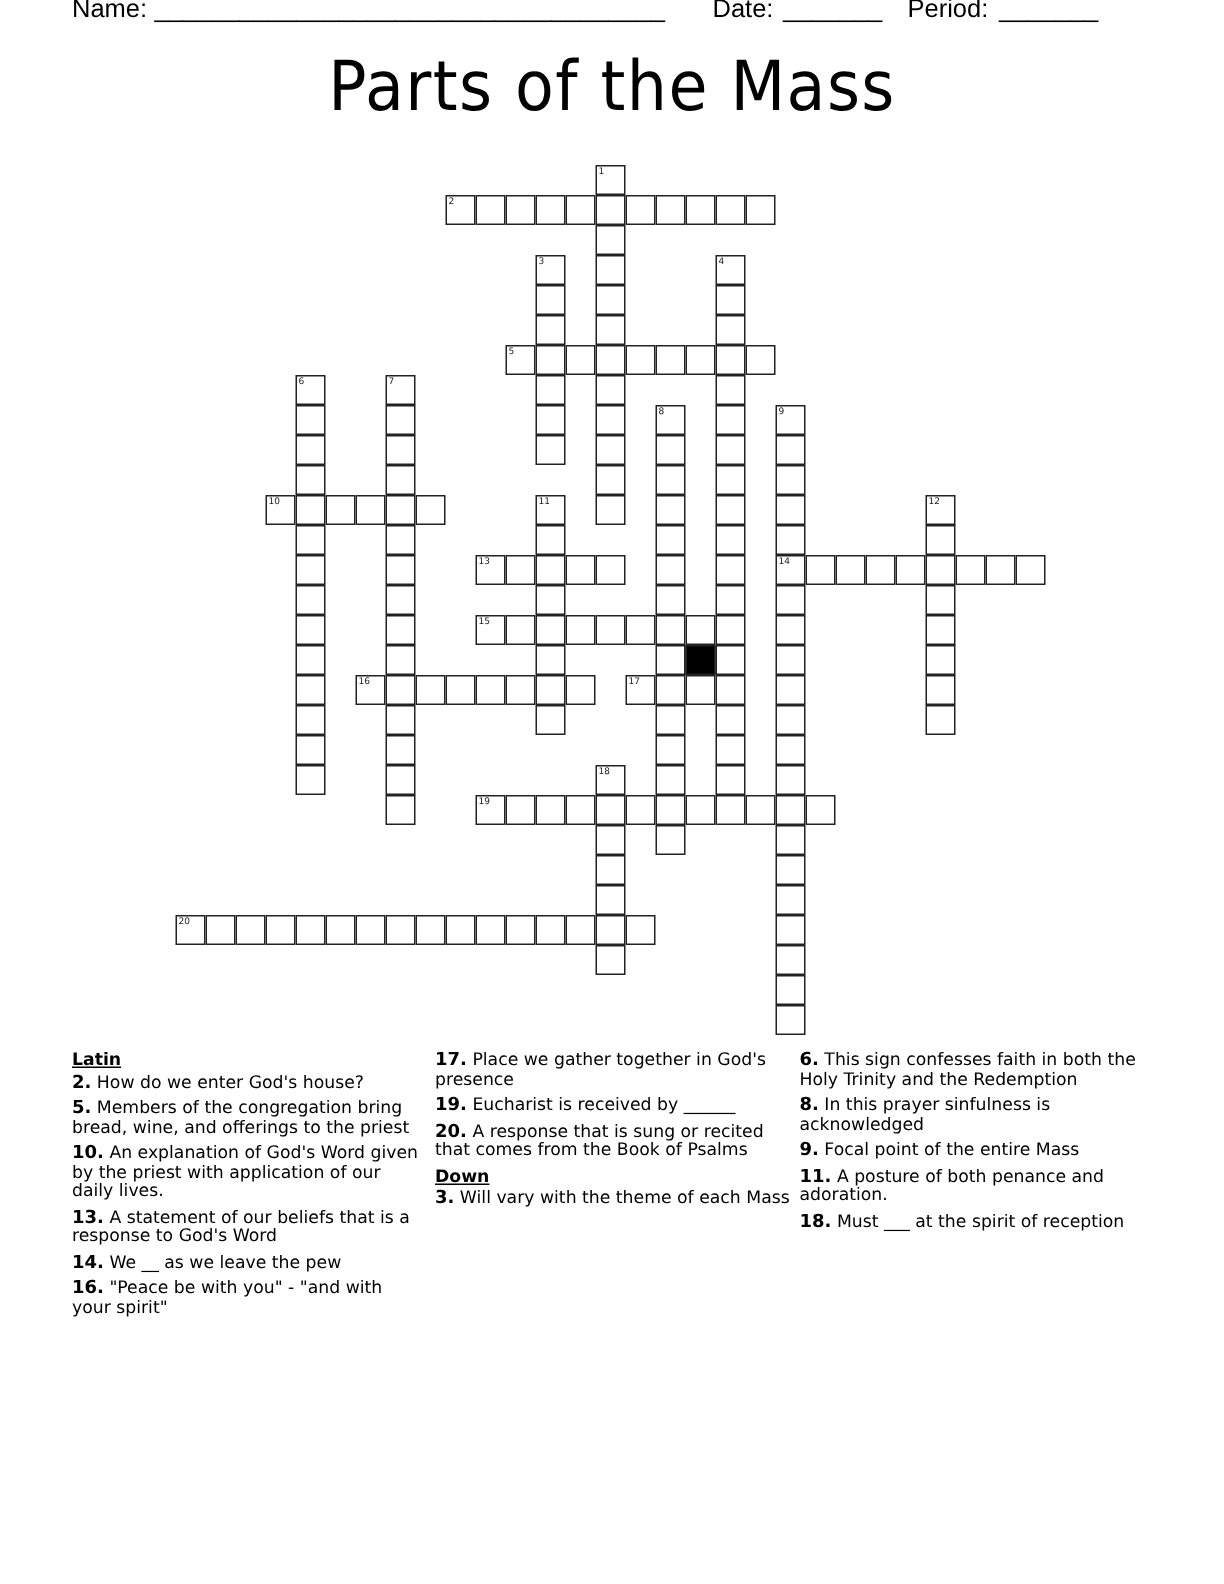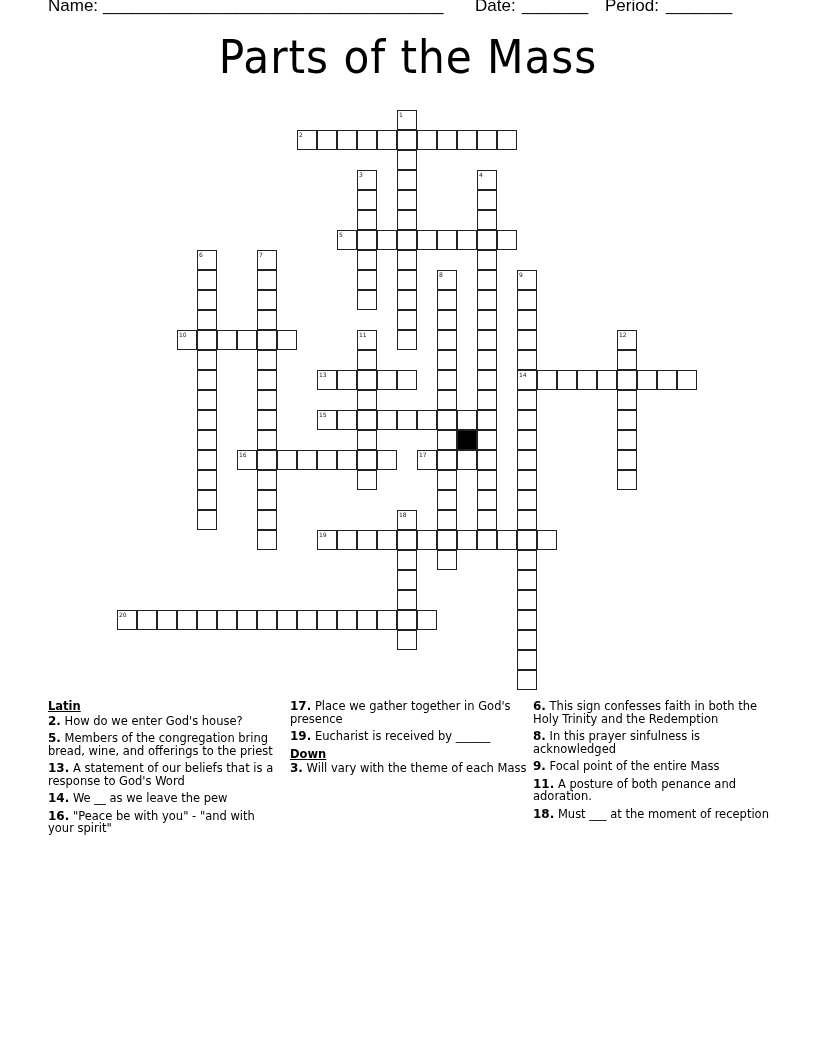--- a/index.html
+++ b/index.html
@@ -285,31 +285,33 @@
     <div class="cell" style="left: 357px; top: 610px;"></div>
     <div class="cell" style="left: 377px; top: 610px;"></div>
     <div class="cell" style="left: 417px; top: 610px;"></div>
     <div class="cell black" style="left: 457px; top: 430px;"></div>
   </div>
 
 <div class="clues" id="col1">
   <div class="hdr">Latin</div>
   <div class="clue"><b>2.</b><span> How do we enter God's house?</span></div>
   <div class="clue"><b>5.</b><span> Members of the congregation bring bread, wine, and offerings to the priest</span></div>
+  <div class="clue"><b>10.</b><span> An explanation of God's Word given by the priest with application of our daily lives.</span></div>
   <div class="clue"><b>13.</b><span> A statement of our beliefs that is a response to God's Word</span></div>
   <div class="clue"><b>14.</b><span> We __ as we leave the pew</span></div>
   <div class="clue"><b>16.</b><span> "Peace be with you" - "and with your spirit"</span></div>
 </div>
 
 <div class="clues" id="col2">
   <div class="clue"><b>17.</b><span> Place we gather together in God's presence</span></div>
   <div class="clue"><b>19.</b><span> Eucharist is received by ______</span></div>
+  <div class="clue"><b>20.</b><span> A response that is sung or recited that comes from the Book of Psalms</span></div>
   <div class="hdr">Down</div>
   <div class="clue"><b>3.</b><span> Will vary with the theme of each Mass</span></div>
 </div>
 
 <div class="clues" id="col3">
   <div class="clue"><b>6.</b><span> This sign confesses faith in both the Holy Trinity and the Redemption</span></div>
   <div class="clue"><b>8.</b><span> In this prayer sinfulness is acknowledged</span></div>
   <div class="clue"><b>9.</b><span> Focal point of the entire Mass</span></div>
   <div class="clue"><b>11.</b><span> A posture of both penance and adoration.</span></div>
-  <div class="clue"><b>18.</b><span> Must ___ at the moment of reception</span></div>
+  <div class="clue"><b>18.</b><span> Must ___ at the spirit of reception</span></div>
 </div>
 
 </body></html>

